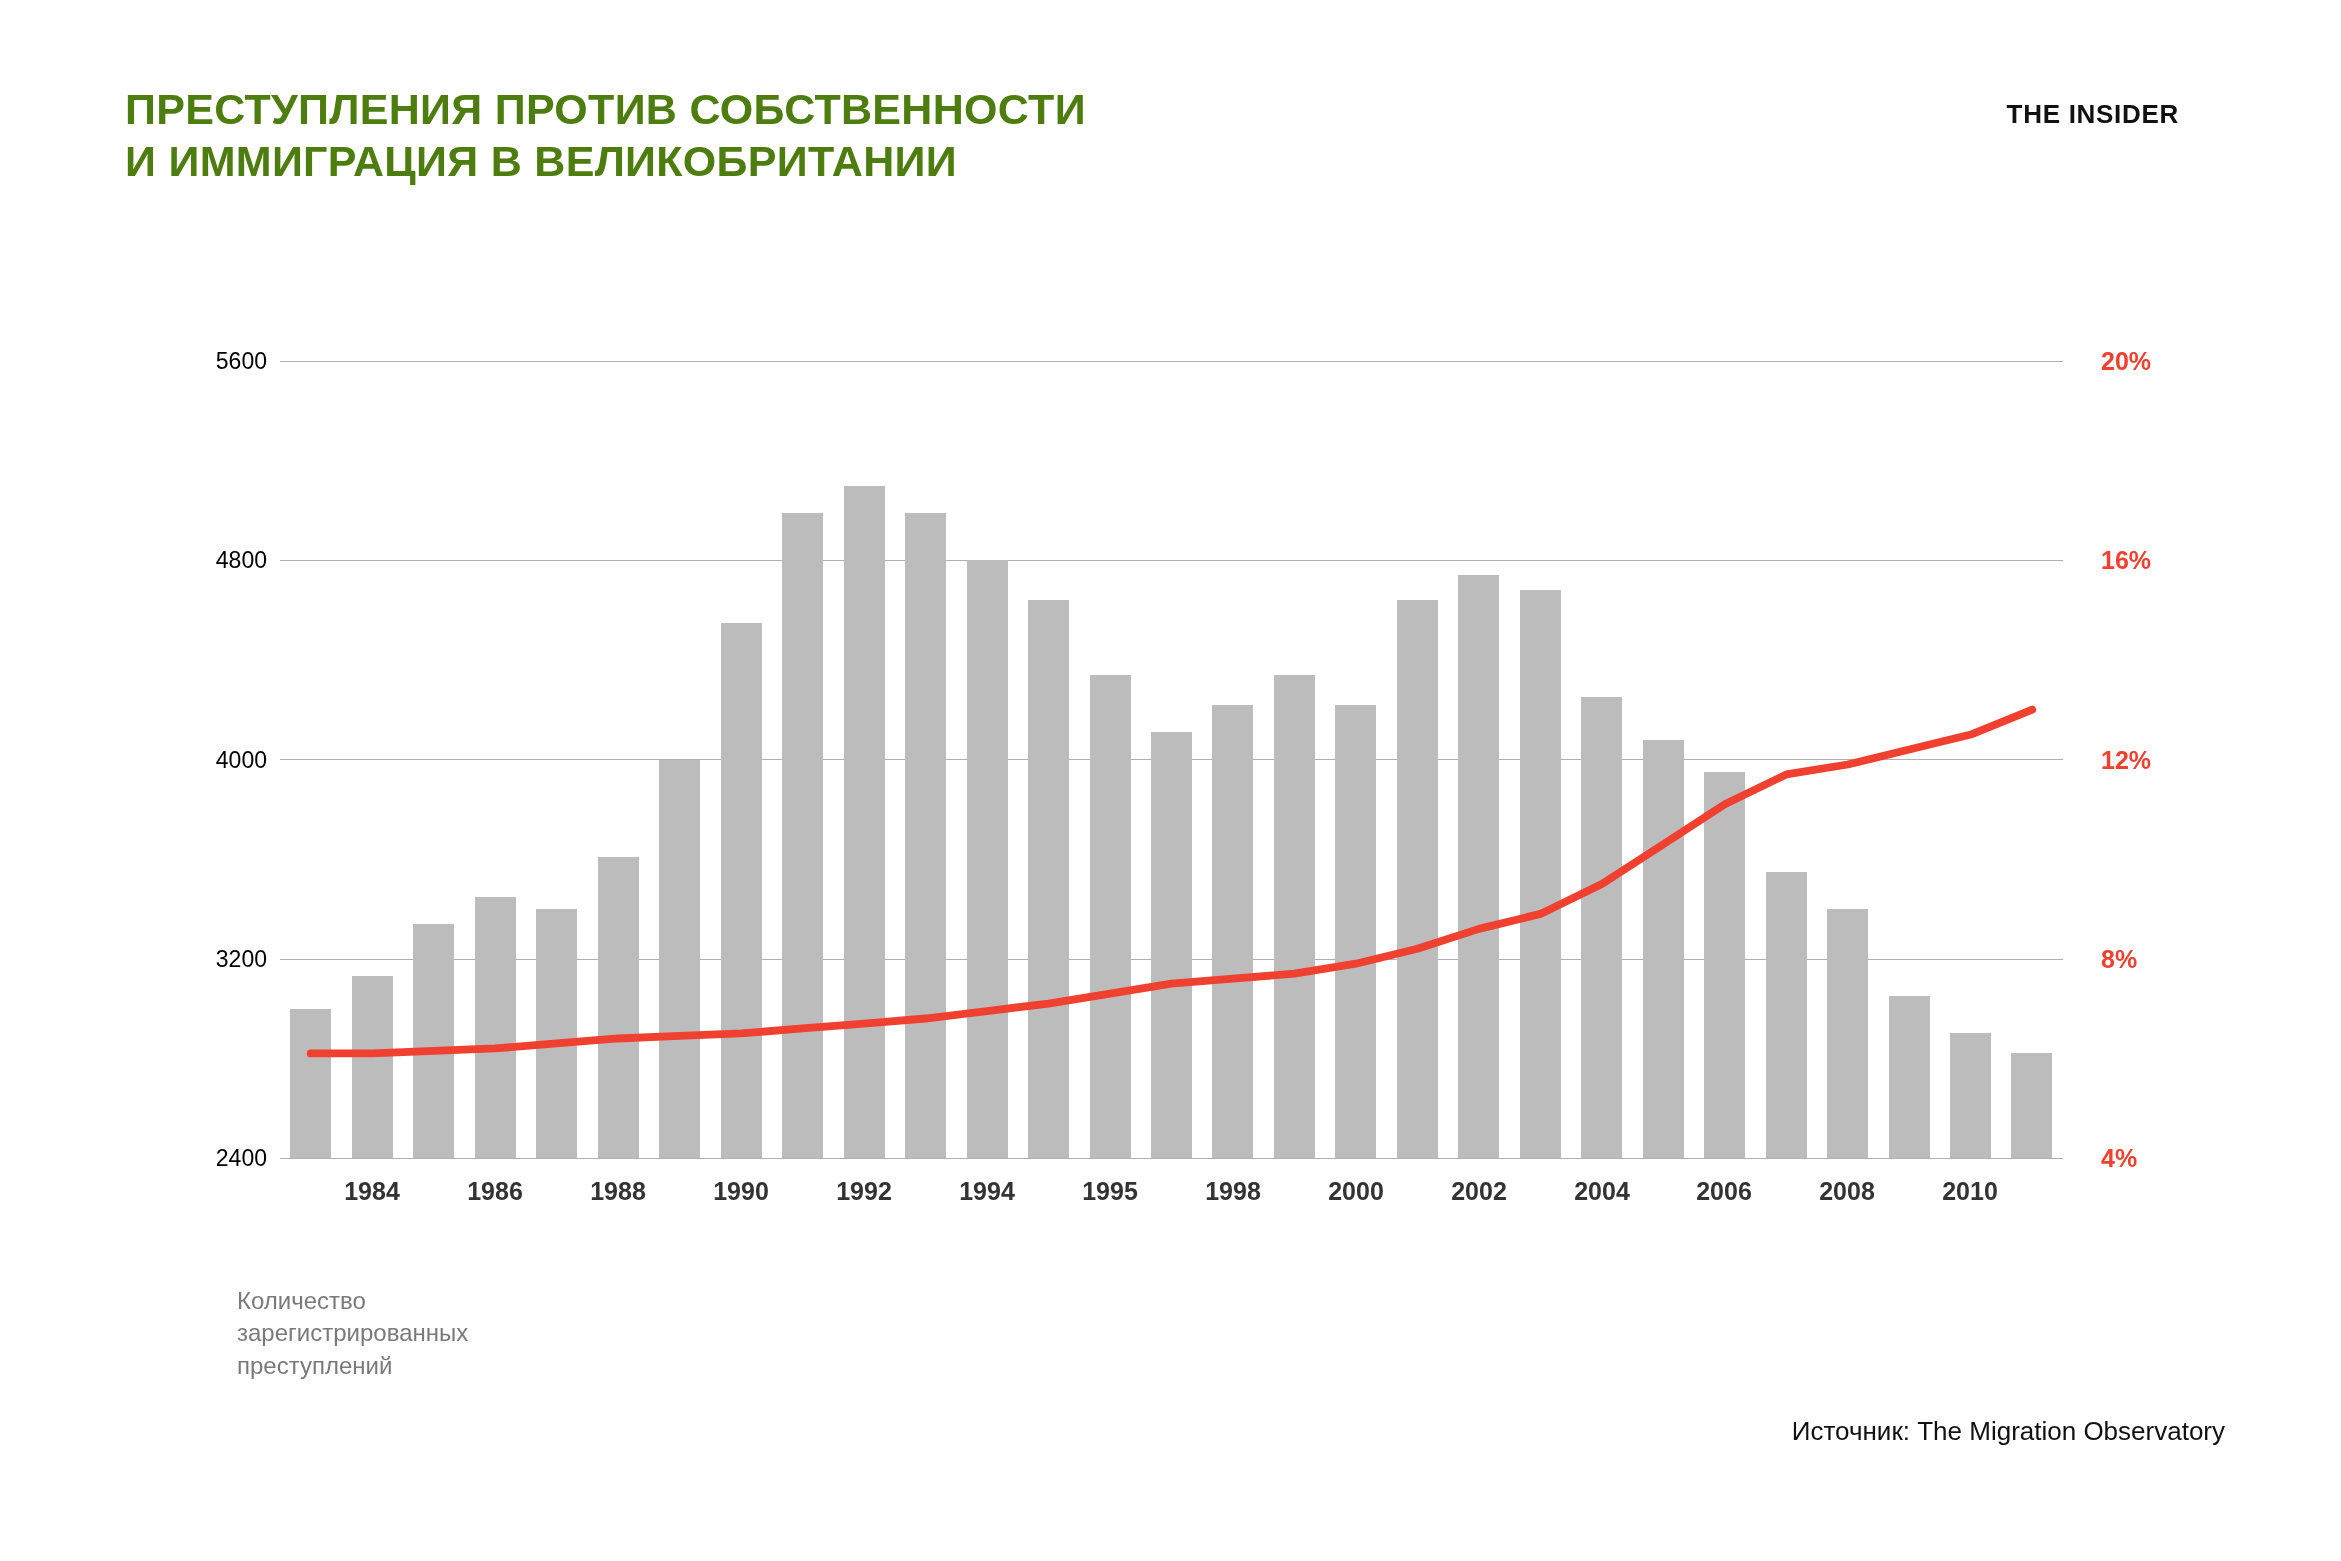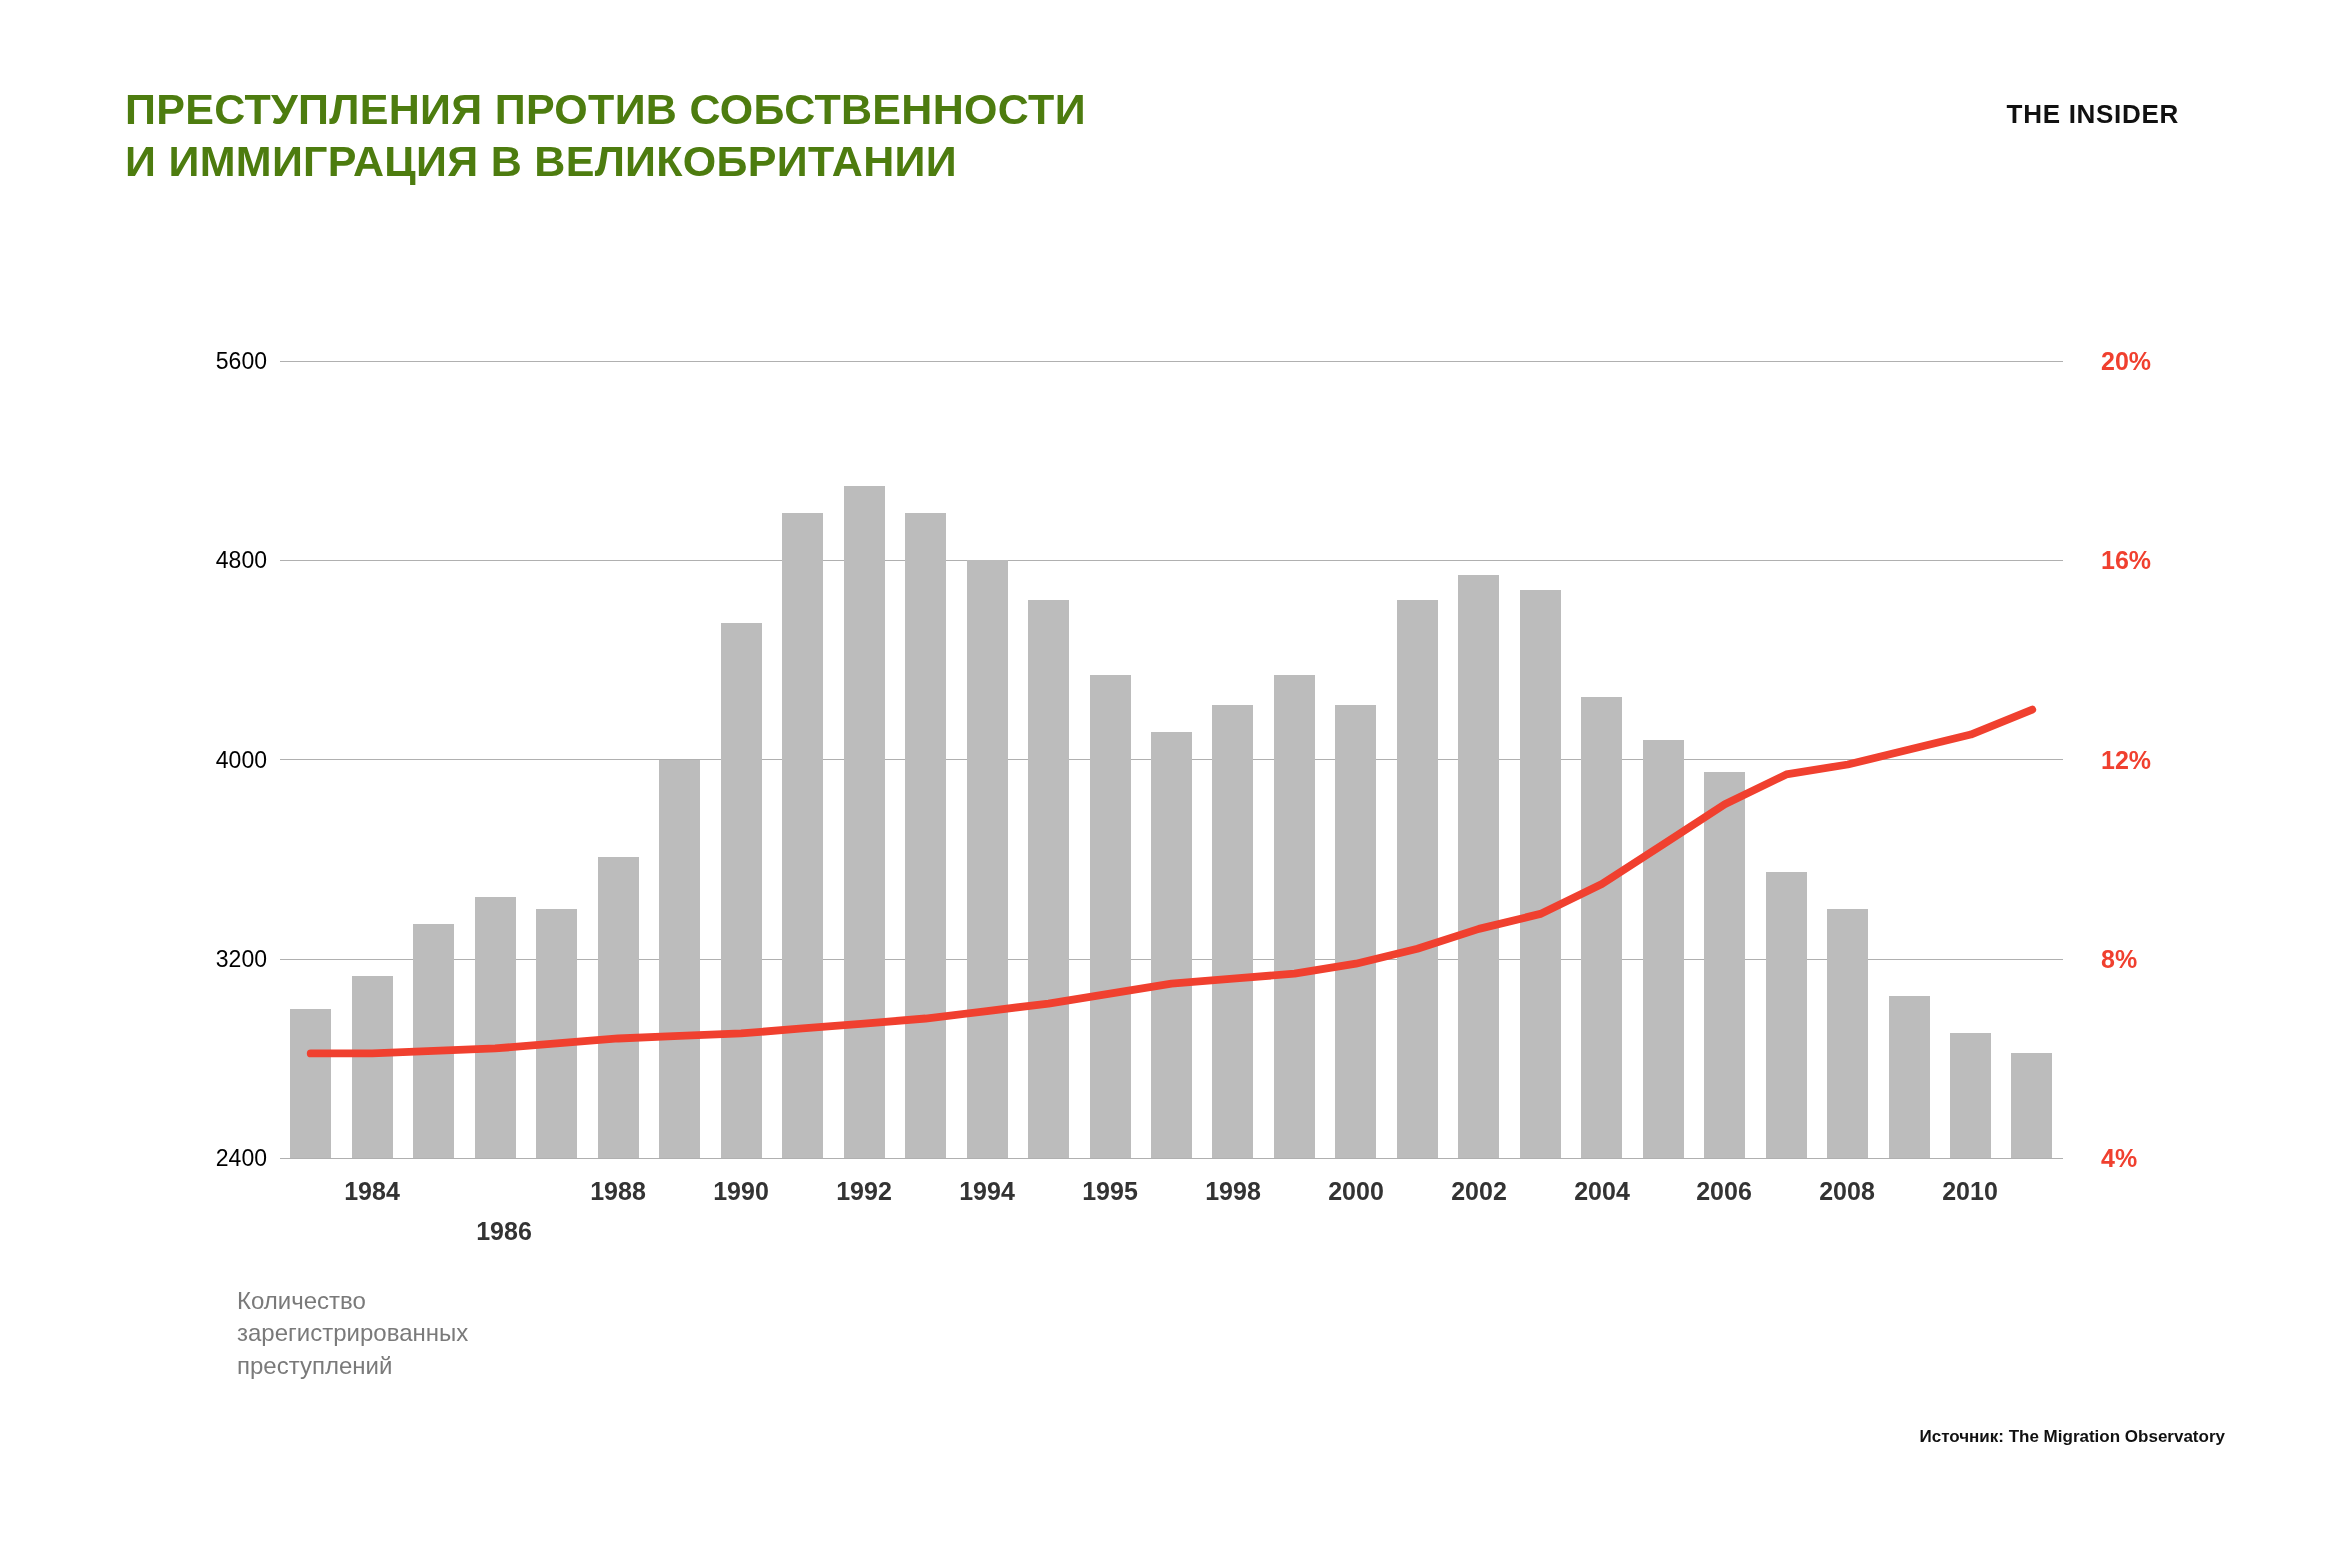--- a/index.html
+++ b/index.html
@@ -137,22 +137,22 @@
     font-size: 24px;
     line-height: 1.35;
     color: #7a7a7a;
     white-space: pre-line;
   }
 
   .source {
     position: absolute;
     right: 117px;
     bottom: 114px;
-    font-size: 17px;
-    font-weight: bold;
+    font-size: 26px;
+    font-weight: normal;
     color: #111111;
     white-space: nowrap;
   }
 </style>
 </head>
 <body>
 
 <div class="page">
 
   <div class="title">ПРЕСТУПЛЕНИЯ ПРОТИВ СОБСТВЕННОСТИ
@@ -213,21 +213,21 @@
   <div id="rightAxis">
       <div class="axis-right-label" style="top: 1158px;">4%</div>
       <div class="axis-right-label" style="top: 959px;">8%</div>
       <div class="axis-right-label" style="top: 760px;">12%</div>
       <div class="axis-right-label" style="top: 560px;">16%</div>
       <div class="axis-right-label" style="top: 361px;">20%</div>
     </div>
 
   <div class="x-labels" id="xLabels">
       <div class="x-label" style="left: 92px;">1984</div>
-      <div class="x-label" style="left: 224px; margin-top: 40px;">1986</div>
+      <div class="x-label" style="left: 215px;">1986</div>
       <div class="x-label" style="left: 338px;">1988</div>
       <div class="x-label" style="left: 461px;">1990</div>
       <div class="x-label" style="left: 584px;">1992</div>
       <div class="x-label" style="left: 707px;">1994</div>
       <div class="x-label" style="left: 830px;">1995</div>
       <div class="x-label" style="left: 953px;">1998</div>
       <div class="x-label" style="left: 1076px;">2000</div>
       <div class="x-label" style="left: 1199px;">2002</div>
       <div class="x-label" style="left: 1322px;">2004</div>
       <div class="x-label" style="left: 1444px;">2006</div>

